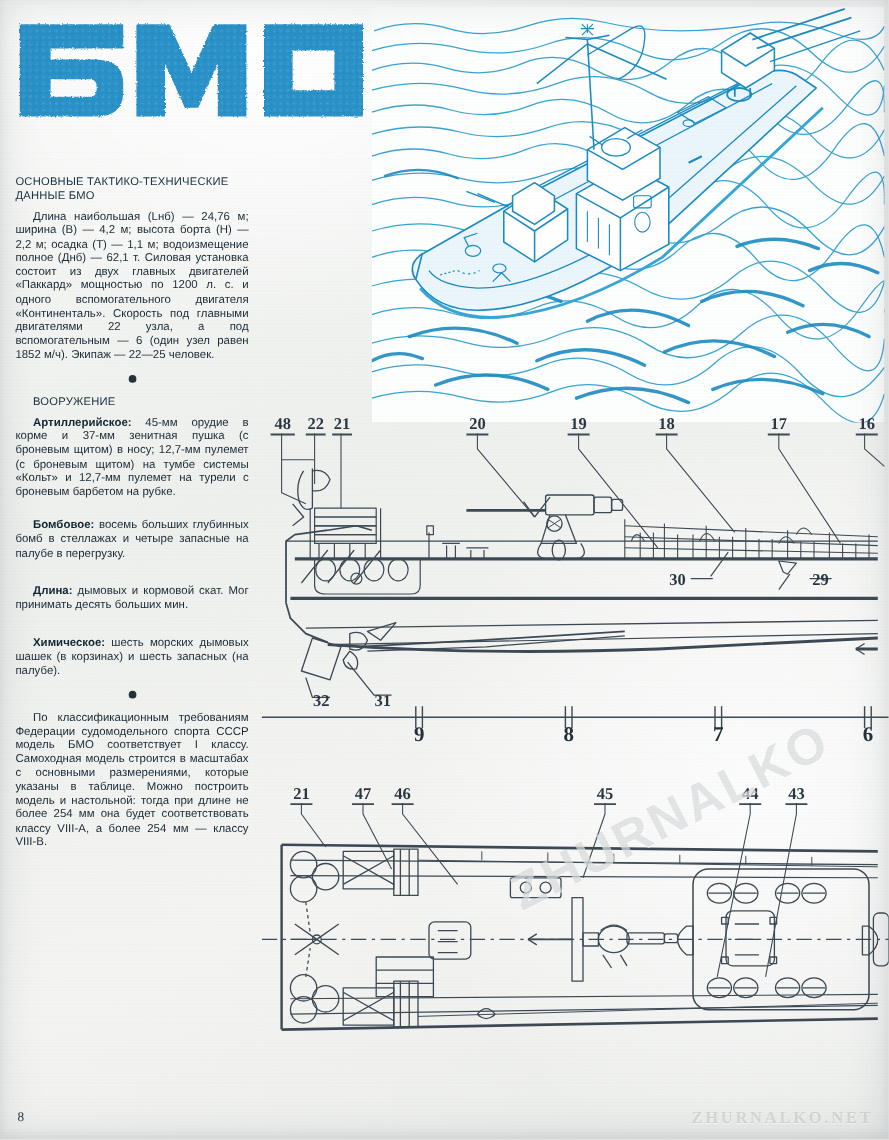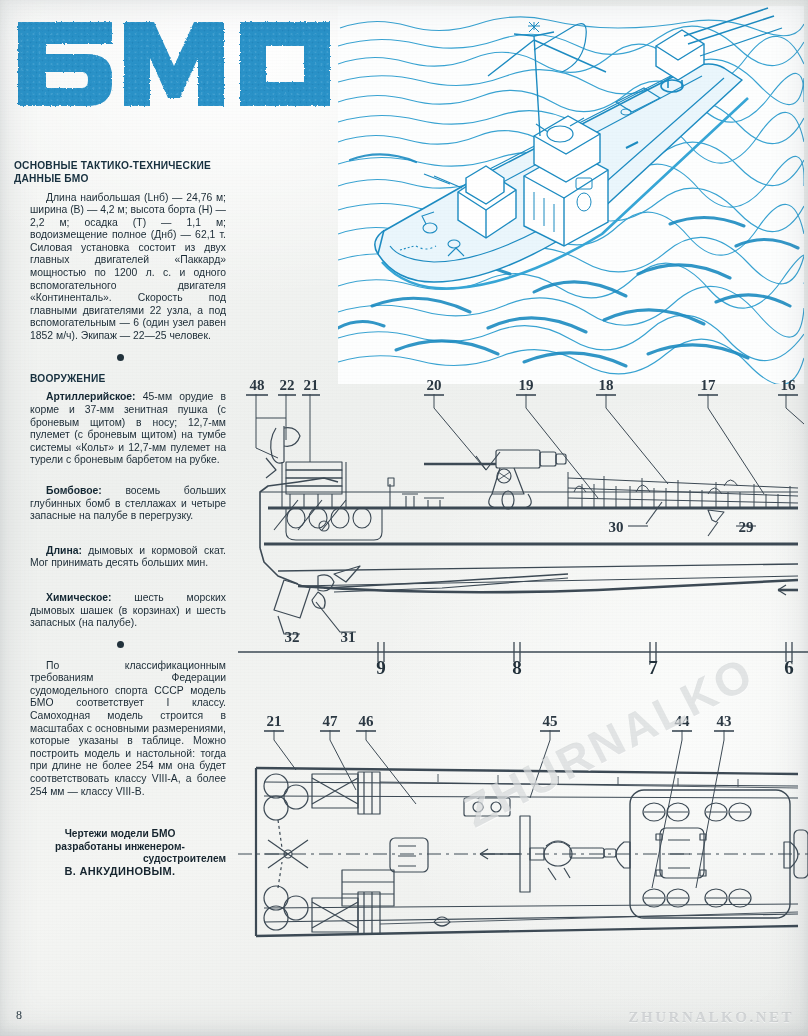--- a/index.html
+++ b/index.html
@@ -23,26 +23,26 @@
       repeating-linear-gradient(90deg, rgba(0,0,0,.018) 0 1px, rgba(0,0,0,0) 1px 4px);
   }
   .col-left{position:absolute;left:14px;top:0;width:212px;}
 
   
   #masthead{position:absolute;left:8px;top:14px;width:330px;height:100px;}
   #masthead svg{display:block;}
 
   
   .sec-head{
-    font-weight:bold;font-size:10.2px;letter-spacing:.2px;
+    font-weight:normal;font-size:10.2px;letter-spacing:.2px;
     color:#17303f;margin:0 0 6px 0;line-height:1.25;
   }
   .body-p{
     font-size:10.4px;line-height:12.6px;color:#1b2b36;
-    text-align:justify;margin:0 0 4px 16px;
+    text-align:justify;margin:0 0 4px 0;
     text-indent:16px;
     -webkit-hyphens:auto;hyphens:auto;
   }
   .body-p b{color:#132733;}
   .dot{
     width:7px;height:7px;border-radius:50%;background:#22323c;
     margin:11px auto 12px auto;
   }
   .credit{
     font-size:10.2px;line-height:12.4px;color:#16252f;font-weight:bold;
@@ -151,26 +151,20 @@
       <b>Химическое:</b>
       <span>шесть морских дымовых шашек (в корзинах) и шесть запасных (на палубе).</span>
     </p>
 
     <div class="dot"></div>
 
     <p class="body-p">По классификационным требованиям Федерации судомодельного спорта СССР модель БМО соответствует I классу. Самоходная модель строится в масштабах с основными размерениями, которые указаны в таблице. Можно построить модель и настольной: тогда при длине не более 254 мм она будет соответствовать классу VIII-А, а более 254 мм — классу VIII-В.</p>
 
     <div style="height:26px"></div>
 
-    <div class="credit">
-      <div class="l1">Чертежи модели БМО</div>
-      <div class="l1">разработаны инженером-</div>
-      <div>судостроителем</div>
-      <div style="text-align:center;font-size:11px;letter-spacing:.3px;">В. АНКУДИНОВЫМ.</div>
-    </div>
   </div>
 
   <div id="pageno">8</div>
 
   <div id="illo">
     <svg width="466" height="378" viewBox="0 0 466 378">
       <defs>
         <clipPath id="illoClip">
             <rect x="0" y="0" width="466" height="378"></rect>
           </clipPath>

